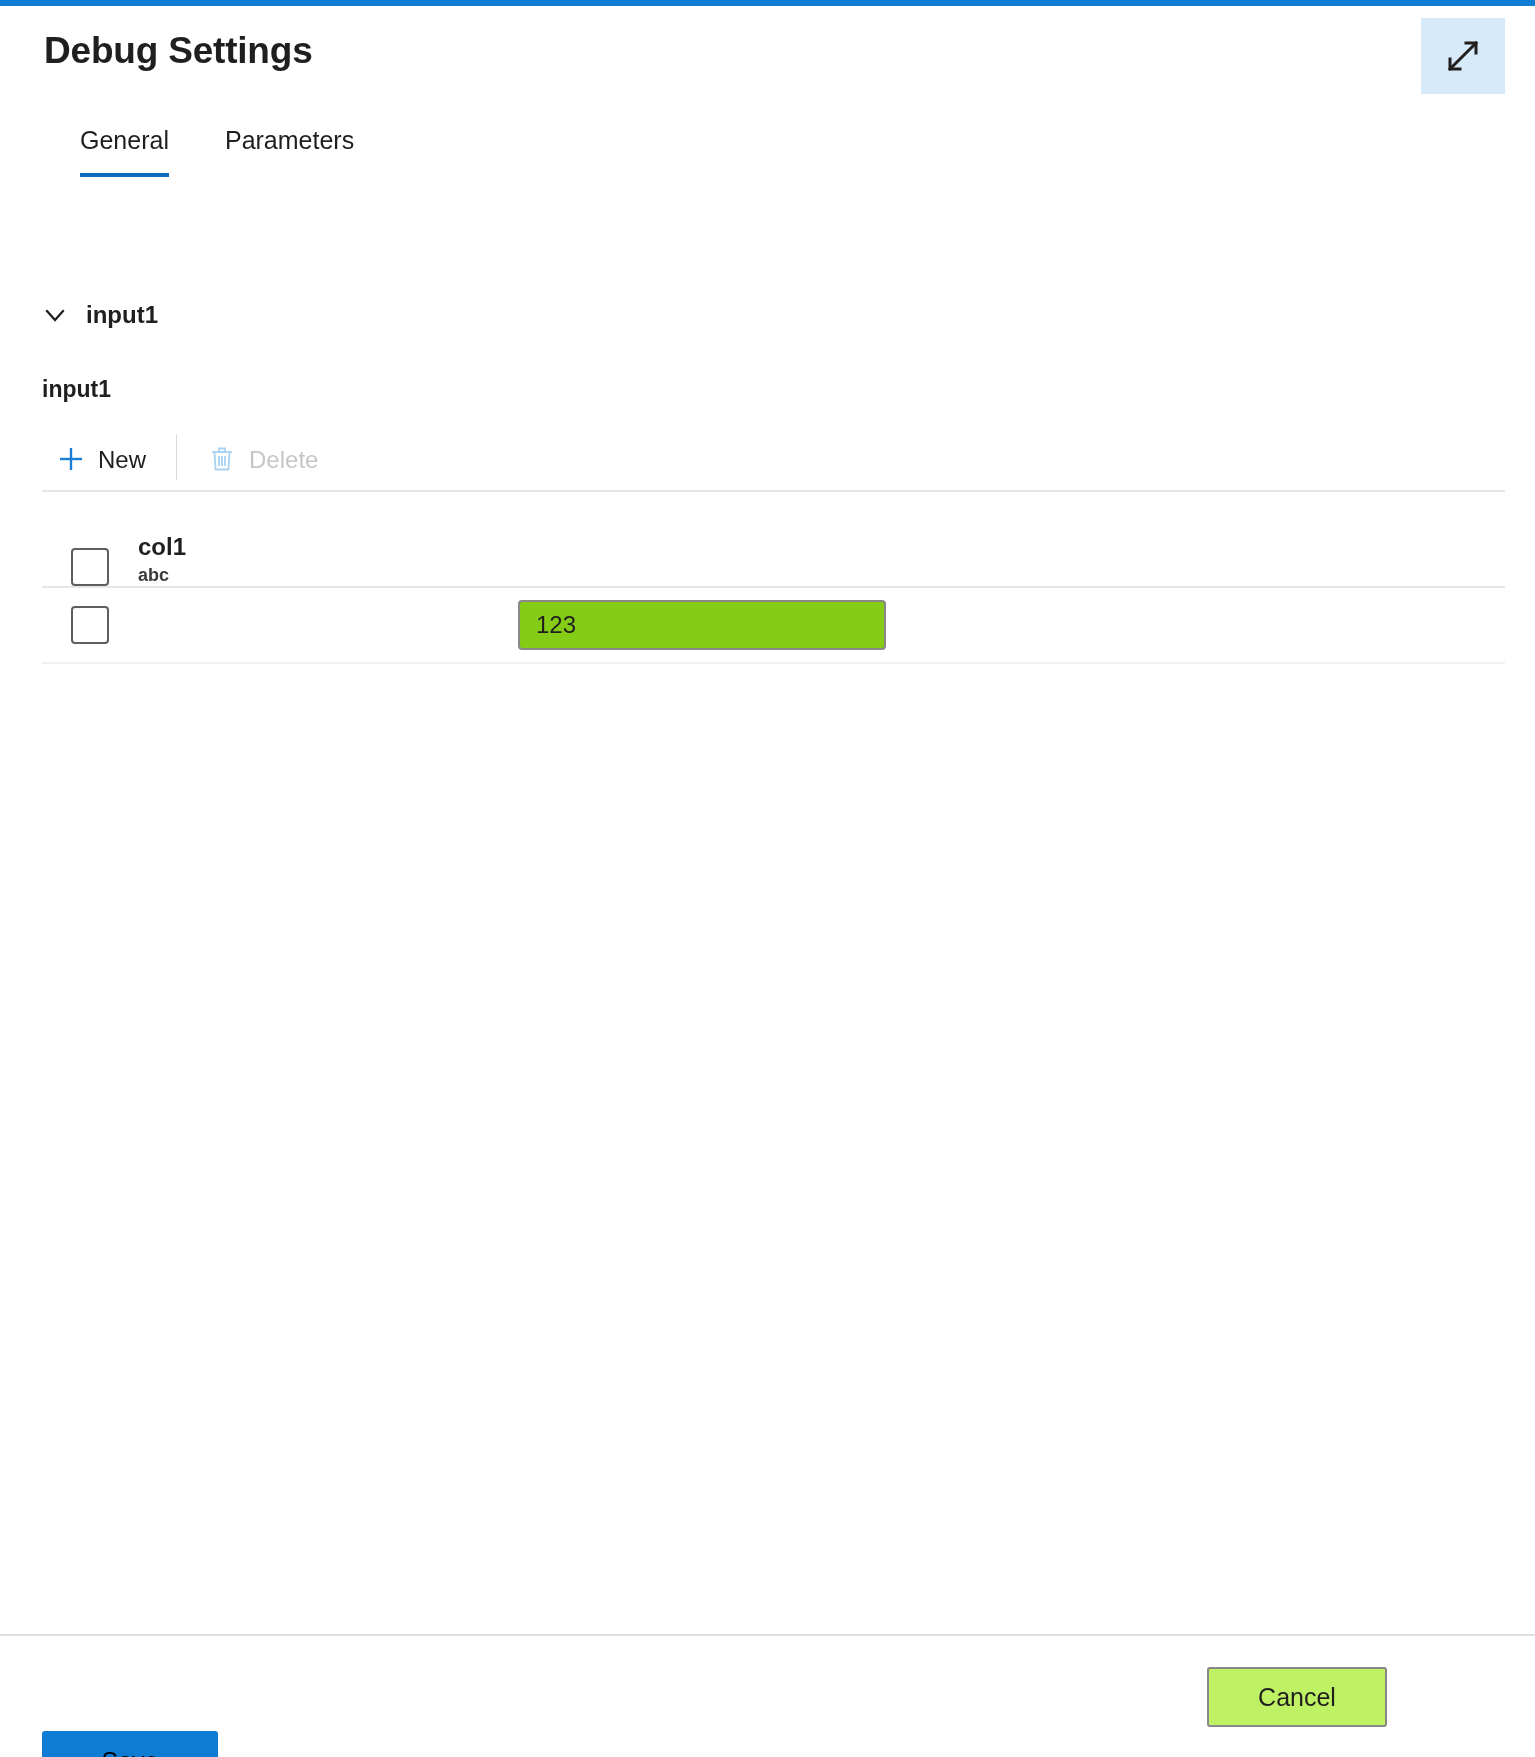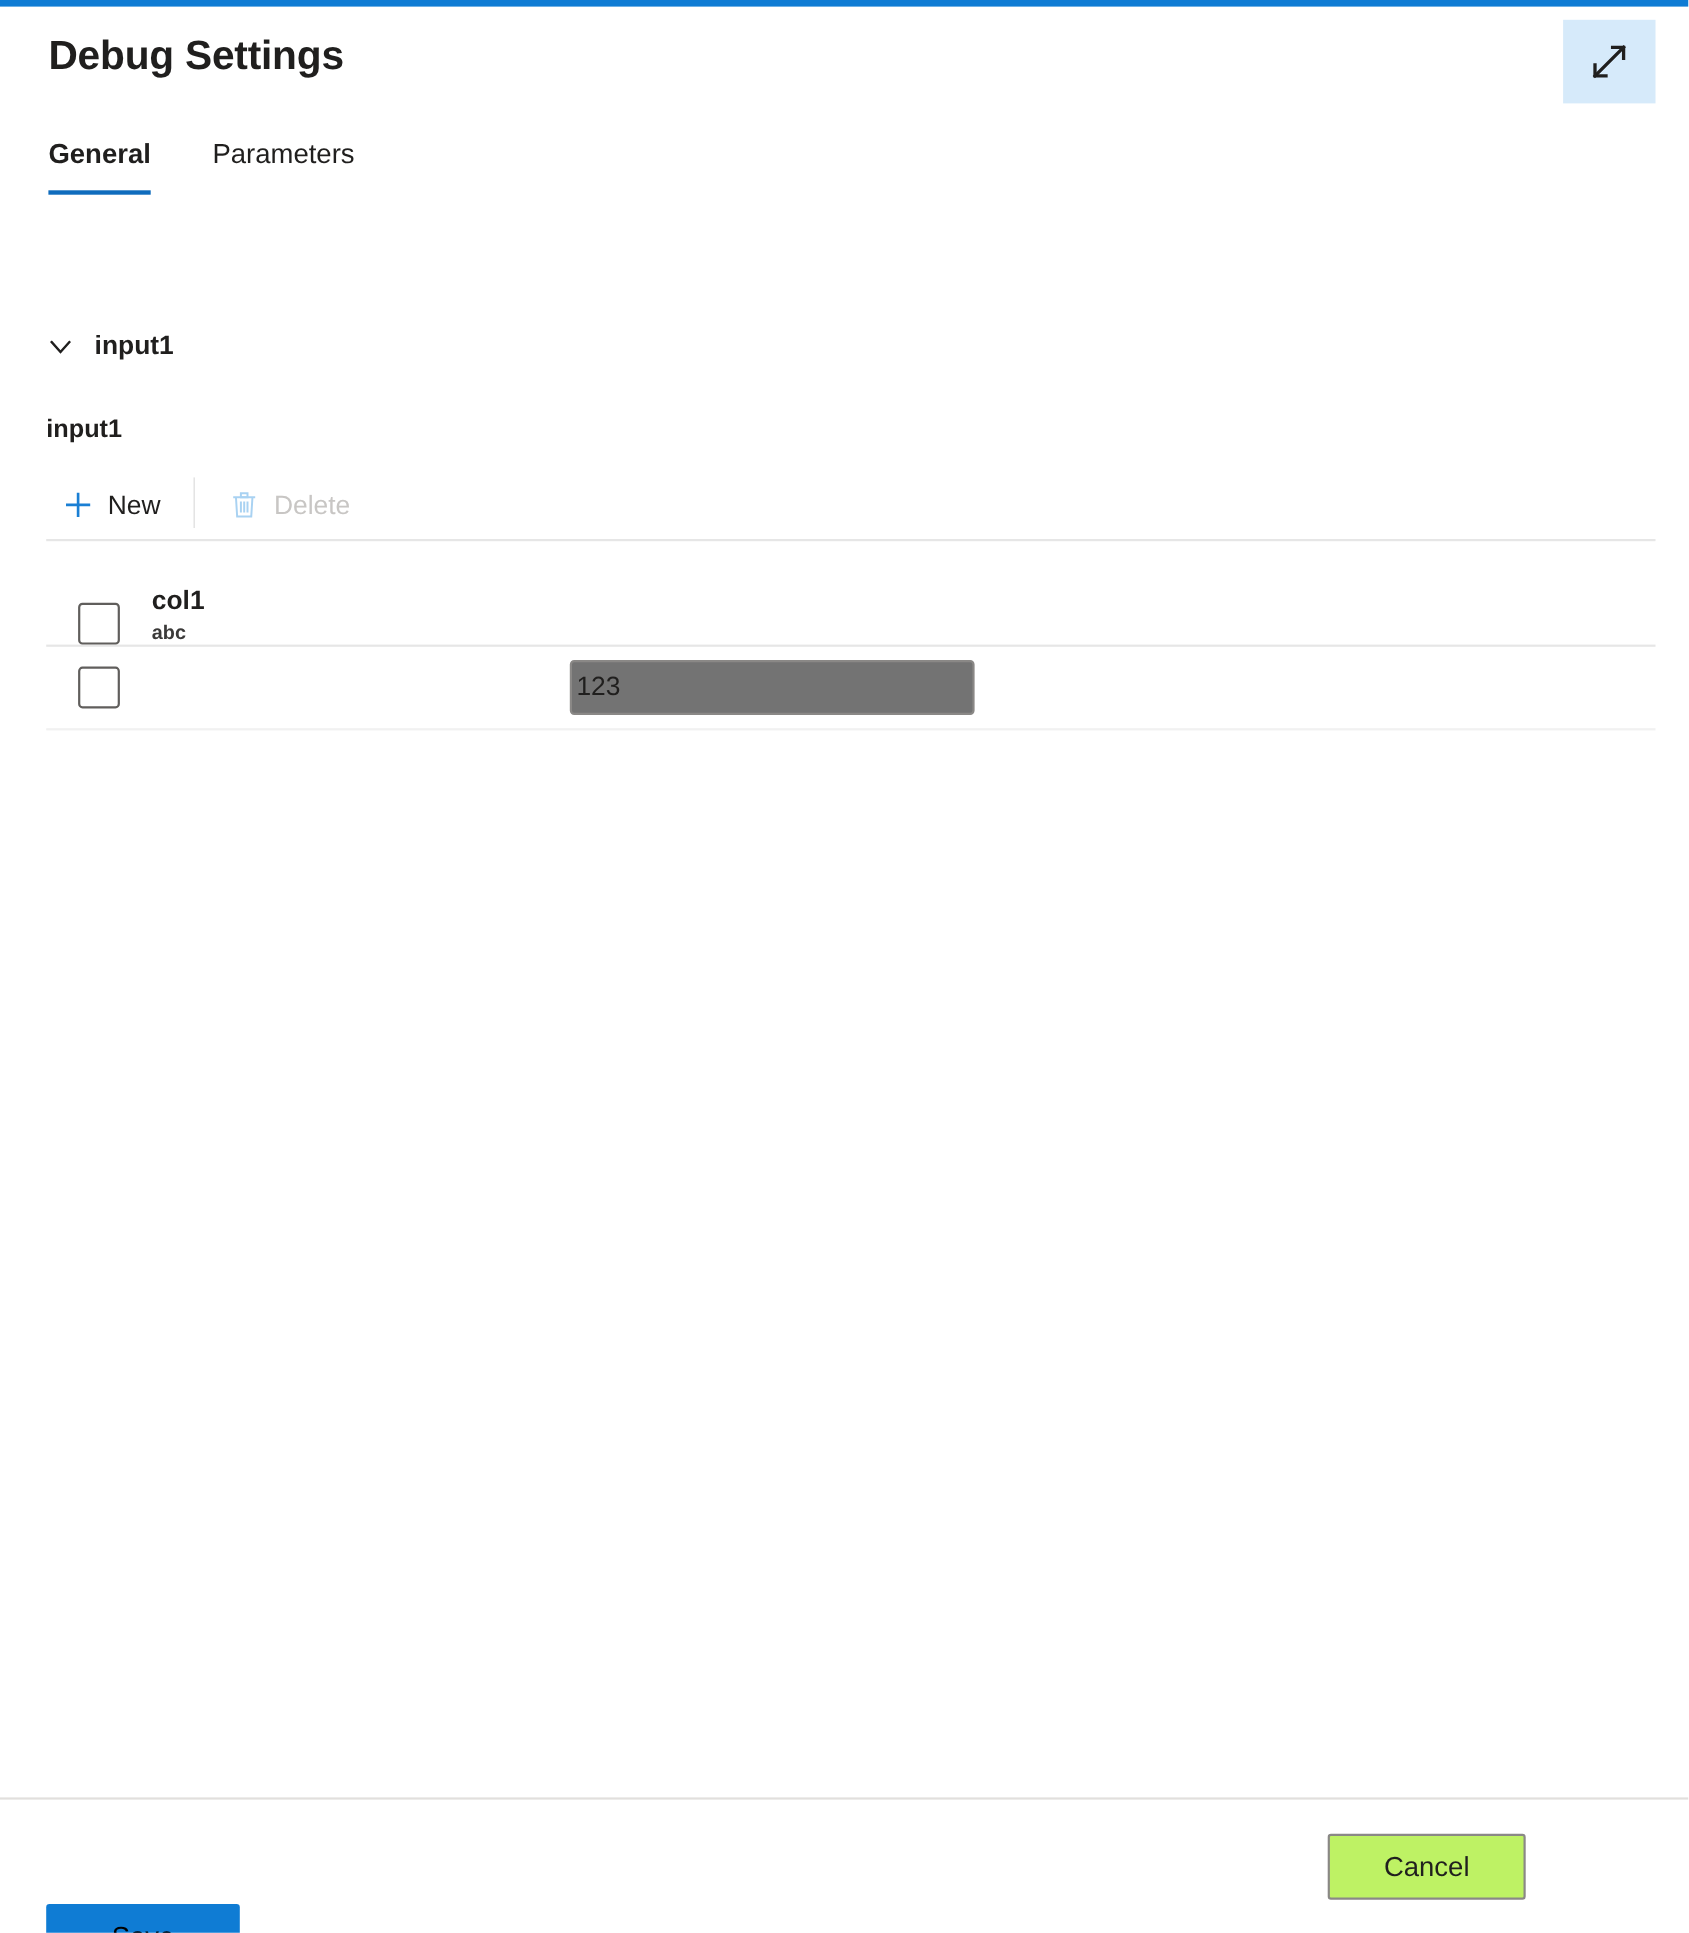--- a/index.html
+++ b/index.html
@@ -78,21 +78,22 @@
     padding: 0 0 22px 0;
     margin-right: 56px;
     cursor: pointer;
     background: none;
     border: none;
     font-family: inherit;
     position: relative;
     white-space: nowrap;
   }
   .tab.active {
-    font-weight: bold;
+    font-weight: normal;
+    margin-left: 36px;
   }
   .tab.active::after {
     content: "";
     position: absolute;
     left: 0;
     right: 0;
     bottom: 0;
     height: 4px;
     background: #0f6cbd;
   }
@@ -256,25 +257,25 @@
     flex: 1 1 auto;
     display: flex;
     align-items: center;
   }
   .value-input {
     width: 368px;
     height: 50px;
     box-sizing: border-box;
     border: 2px solid #8a8886;
     border-radius: 4px;
-    padding: 0 4px;
+    padding: 0 16px;
     font-family: inherit;
     font-size: 24px;
     color: #201f1e;
-    background: #737373;
+    background: #84cc16;
     outline: none;
   }
 
   
   .footer-divider {
     position: absolute;
     top: 1628px;
     left: 0;
     width: 1535px;
     height: 2px;

